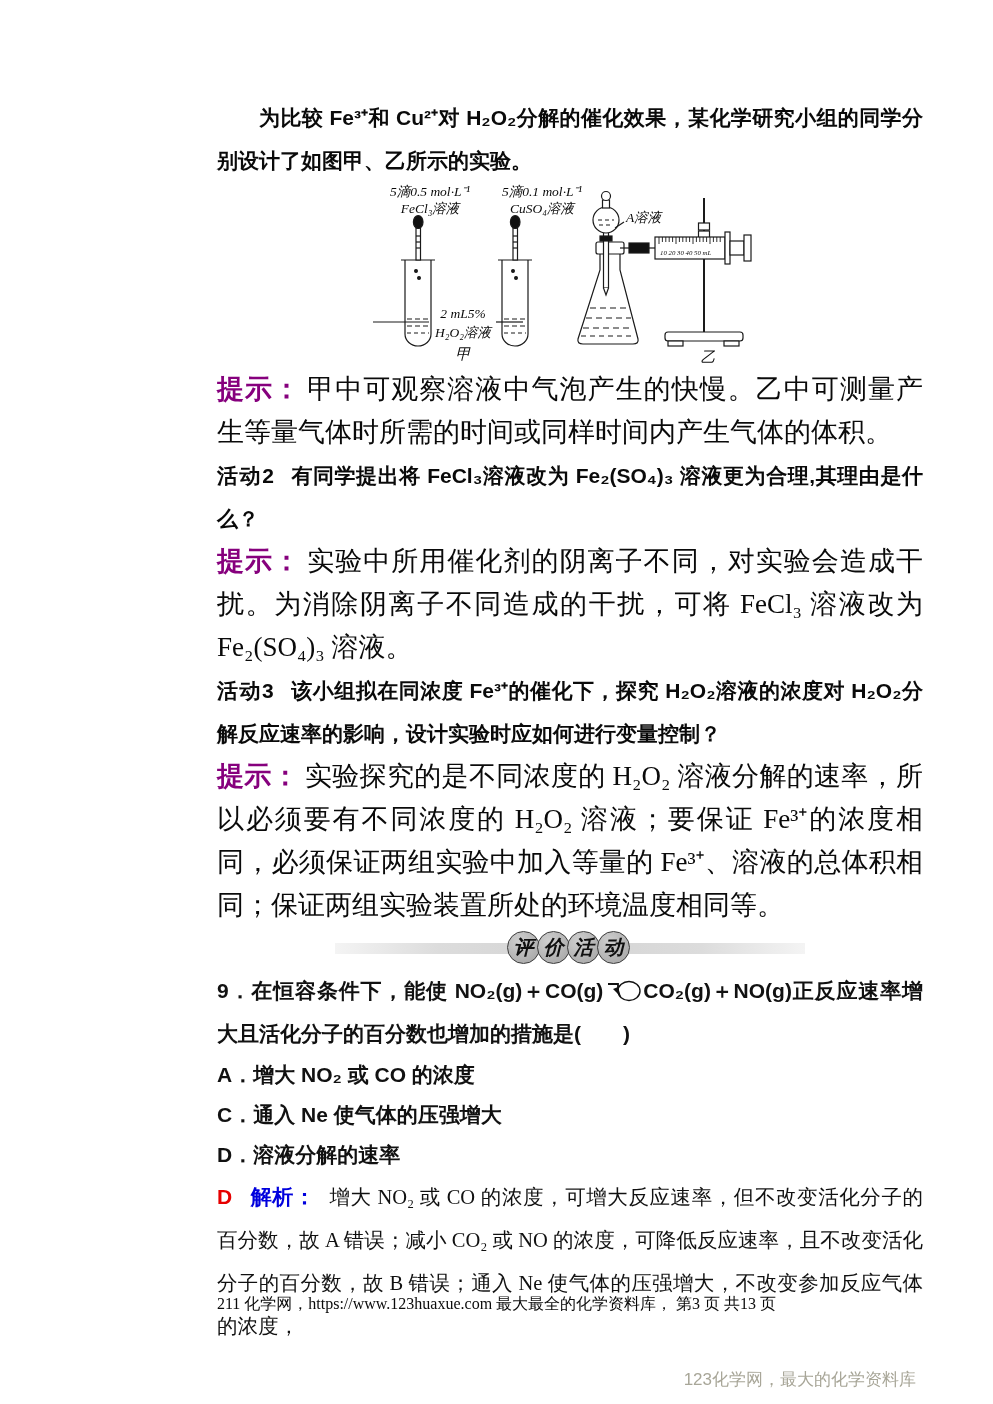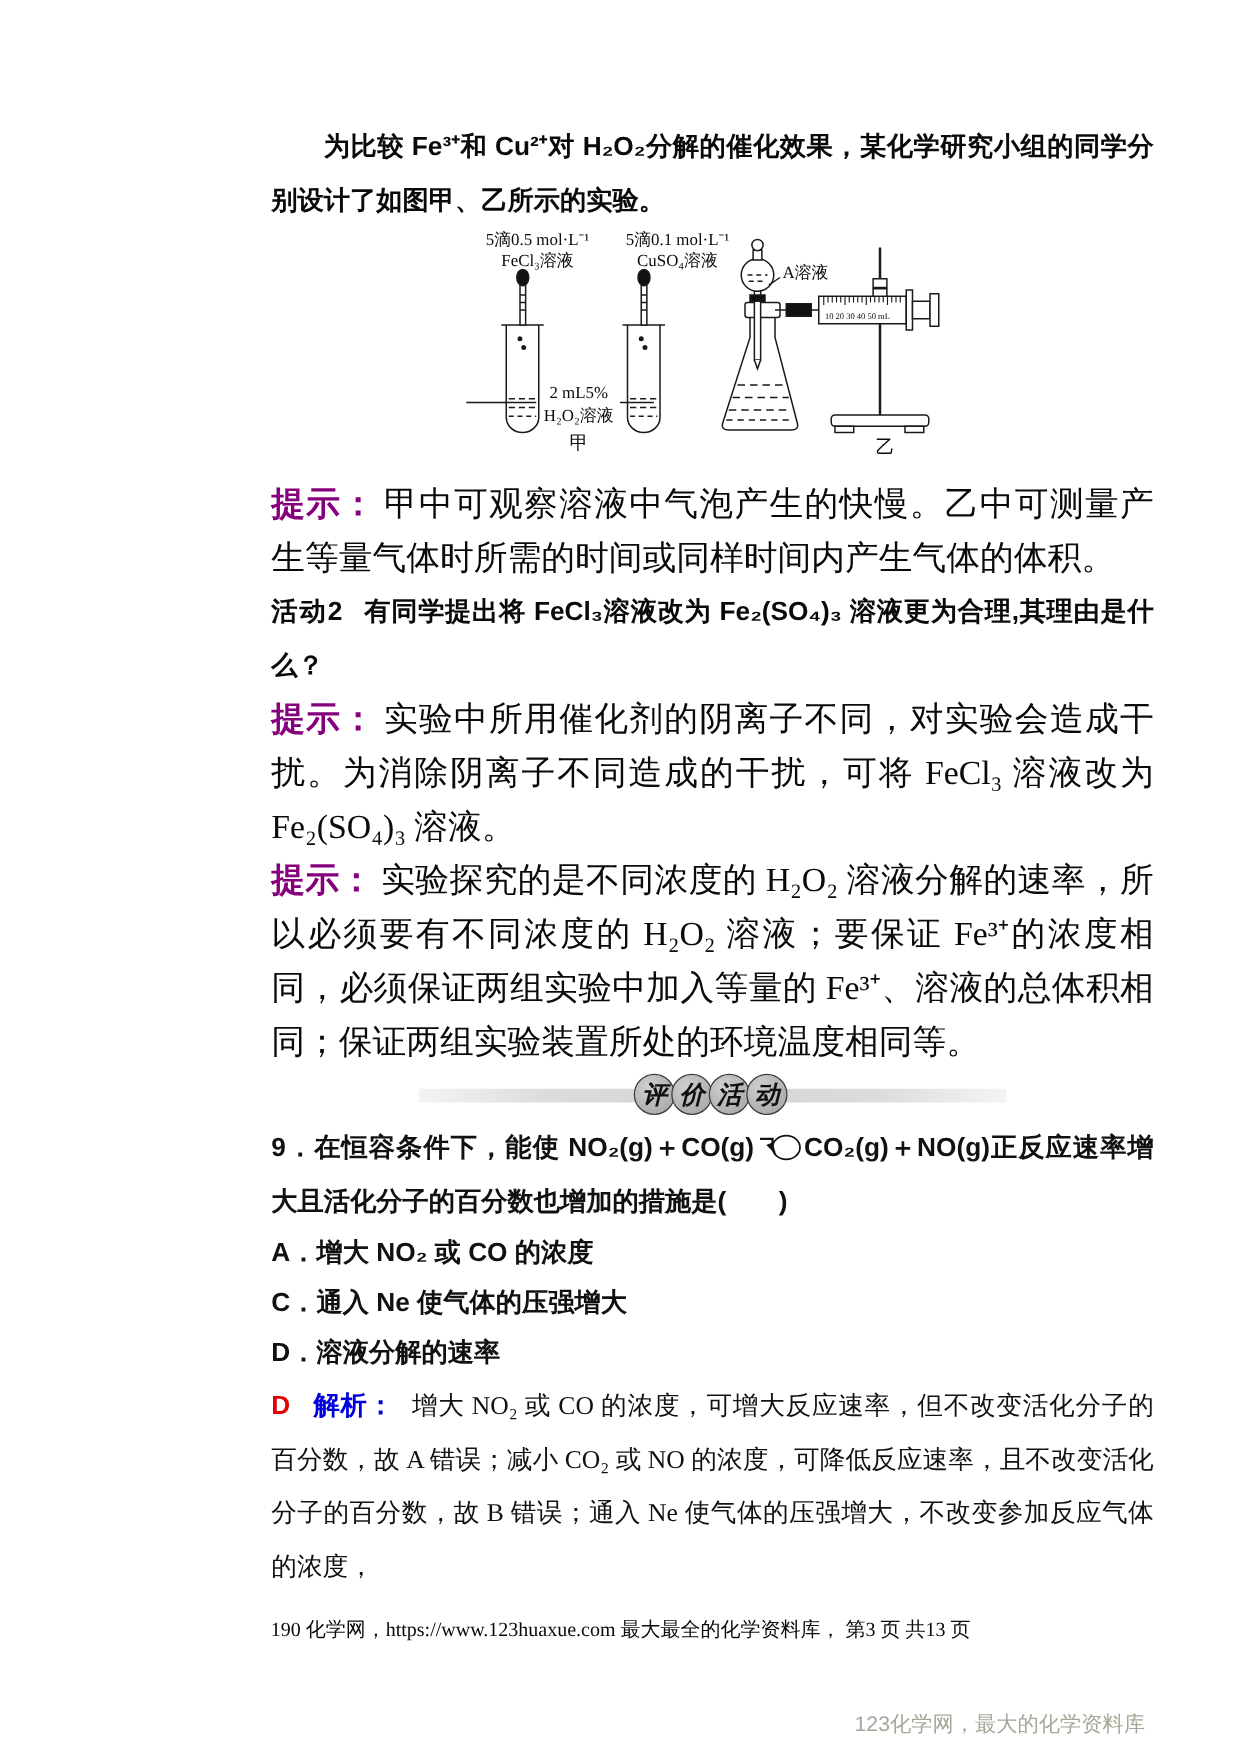--- a/index.html
+++ b/index.html
@@ -19,21 +19,21 @@
   .para.indent { text-indent:2em; }
   .act-no { margin-right:16px; letter-spacing:1px; }
   .hint {
     font-size:27px; font-weight:normal; line-height:43px;
     font-family:"Liberation Serif", serif; text-align:justify; color:#0a0a0a;
   }
   .hint-label {
     color:#86007d; font-weight:bold; font-family:"Liberation Sans", sans-serif;
     margin-right:6px;
   }
-  .diagram-wrap { margin:0 0 14px 148px; height:186px; }
+  .diagram-wrap { margin:0 0 0 148px; height:186px;font-style:italic; }
   .diagram-wrap svg { display:block; }
   svg text { font-family:"Liberation Serif", serif; fill:#0a0a0a; }
   .banner { position:relative; height:36px; margin:3px 0 3px 0; }
   .banner .band {
     position:absolute; left:118px; right:118px; top:13px; height:11px;
     background:linear-gradient(90deg,#f4f4f4 0%,#dcdcdc 22%,#d4d4d4 50%,#dcdcdc 78%,#f4f4f4 100%);
   }
   .banner .coins {
     position:absolute; left:50%; transform:translateX(-50%); top:1px; display:flex;
   }
@@ -185,20 +185,21 @@
         <text x="98" y="177" text-anchor="middle" font-size="15">甲</text>
         <text x="343" y="180" text-anchor="middle" font-size="15">乙</text>
       </svg>
     </div>
 
     <p class="hint"><span class="hint-label">提示：</span><span>甲中可观察溶液中气泡产生的快慢。乙中可测量产生等量气体时所需的时间或同样时间内产生气体的体积。</span></p>
 
     <p class="para"><span class="act-no">活动2</span><span>有同学提出将 FeCl₃溶液改为 Fe₂(SO₄)₃ 溶液更为合理,其理由是什么？</span></p>
     <p class="hint"><span class="hint-label">提示：</span><span>实验中所用催化剂的阴离子不同，对实验会造成干扰。为消除阴离子不同造成的干扰，可将 FeCl₃ 溶液改为 Fe₂(SO₄)₃ 溶液。</span></p>
 
+    <p class="para"><span class="act-no">活动3</span><span>该小组拟在同浓度 Fe³⁺的催化下，探究 H₂O₂溶液的浓度对 H₂O₂分解反应速率的影响，设计实验时应如何进行变量控制？</span></p>
     <p class="hint"><span class="hint-label">提示：</span><span>实验探究的是不同浓度的 H₂O₂ 溶液分解的速率，所以必须要有不同浓度的 H₂O₂ 溶液；要保证 Fe³⁺的浓度相同，必须保证两组实验中加入等量的 Fe³⁺、溶液的总体积相同；保证两组实验装置所处的环境温度相同等。</span></p>
 
     <div class="banner">
       <div class="band"></div>
       <div class="coins">
         <span class="coin">评</span>
         <span class="coin">价</span>
         <span class="coin">活</span>
         <span class="coin">动</span>
       </div>
@@ -215,15 +216,15 @@
     <div class="options">
       <div class="opt">A．增大 NO₂ 或 CO 的浓度</div>
       <div class="opt">C．通入 Ne 使气体的压强增大</div>
       <div class="opt">D．溶液分解的速率</div>
     </div>
 
     <p class="answer"><span class="ans-letter">D</span><span class="ans-label">解析：</span><span>增大 NO₂ 或 CO 的浓度，可增大反应速率，但不改变活化分子的百分数，故 A 错误；减小 CO₂ 或 NO 的浓度，可降低反应速率，且不改变活化分子的百分数，故 B 错误；通入 Ne 使气体的压强增大，不改变参加反应气体的浓度，</span></p>
 
   </div>
 
-  <div class="footer">190 化学网，https://www.123huaxue.com 最大最全的化学资料库，  第3 页  共13 页</div>
+  <div class="footer">211 化学网，https://www.123huaxue.com 最大最全的化学资料库，  第3 页  共13 页</div>
   <div class="watermark">123化学网，最大的化学资料库</div>
 </div>
 
 </body></html>

